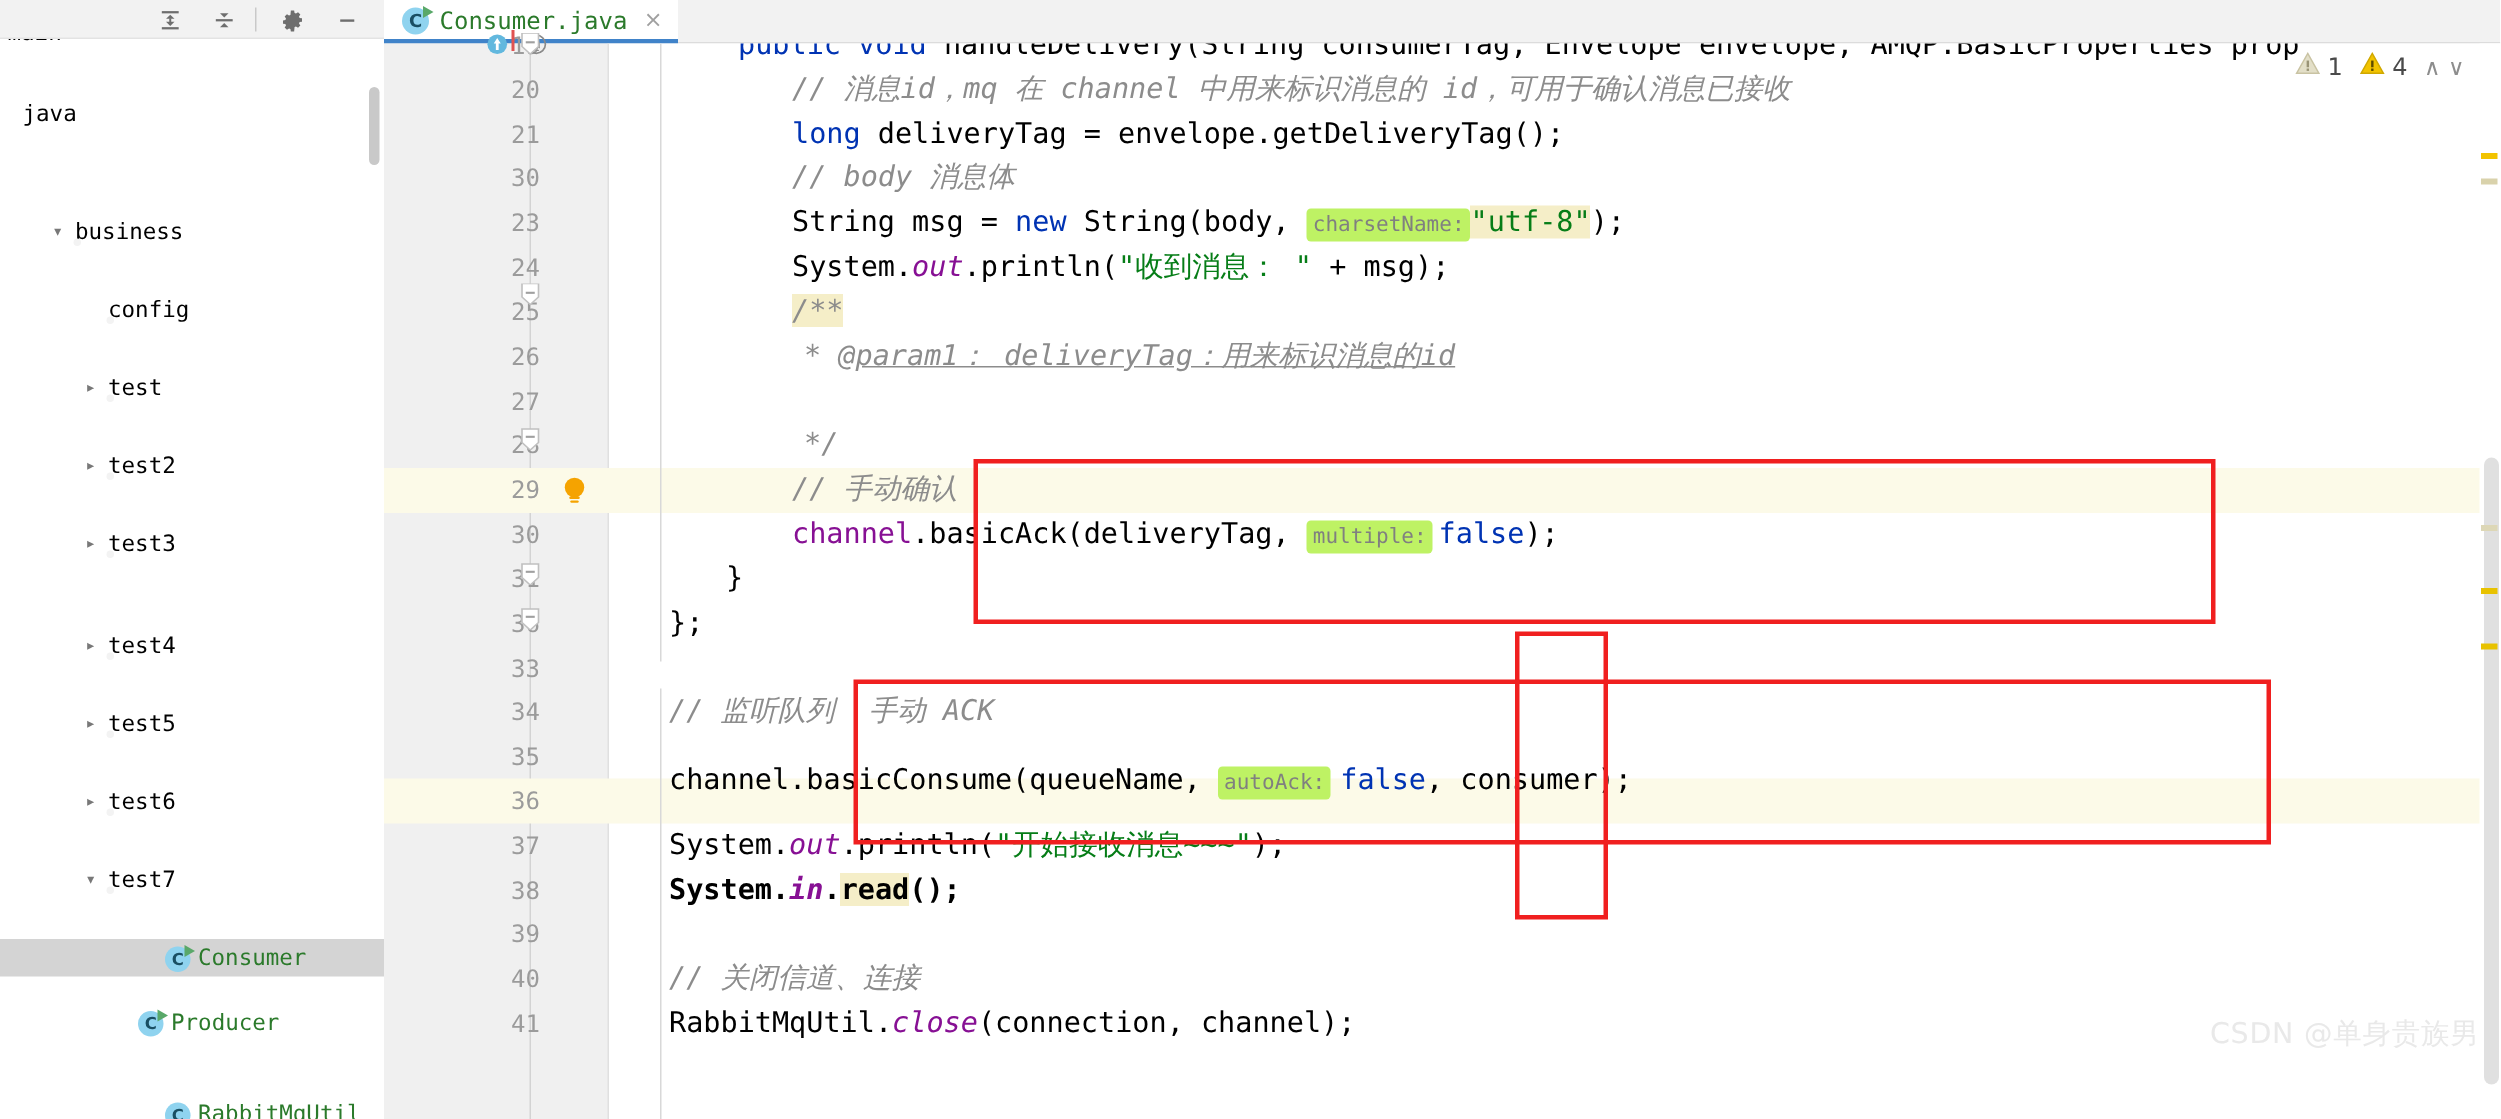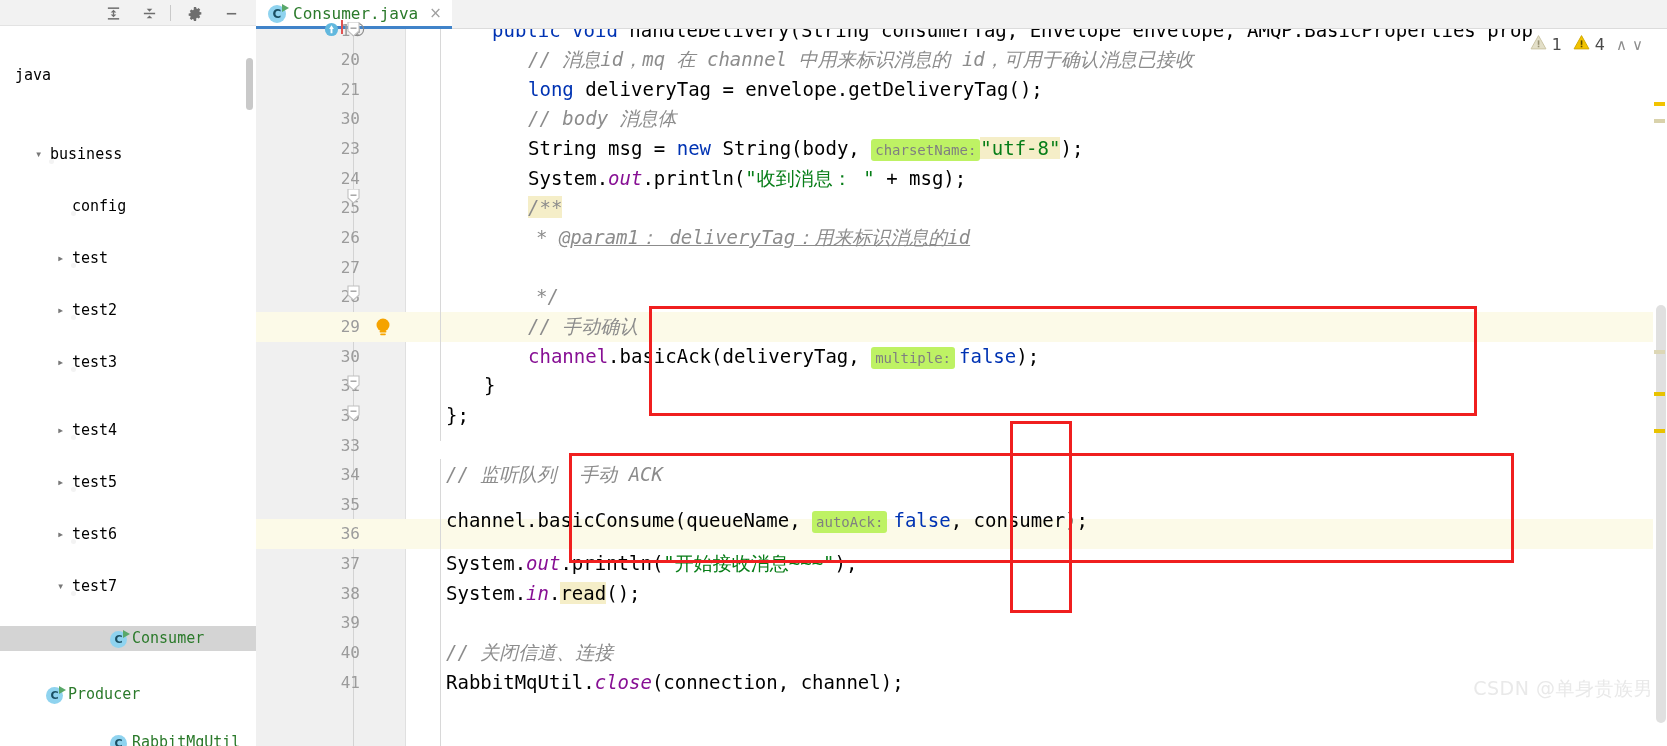--- a/index.html
+++ b/index.html
@@ -325,21 +325,21 @@
       </div>
 
       <div class="tnode" style="top:282px; padding-left:54px;">
         <span class="tw">▾</span><span class="ticon"><span class="folder"></span></span><span class="tlabel">test7</span>
       </div>
 
       <div class="tnode sel" style="top:309px; padding-left:110px;">
         <span class="ticon"><span class="cls run">C</span></span><span class="tlabel green">Consumer</span>
       </div>
 
-      <div class="tnode" style="top:340px; padding-left:46px;">
+      <div class="tnode" style="top:327px; padding-left:92px;">
         <span class="ticon"><span class="cls run">C</span></span><span class="tlabel green">Producer</span>
       </div>
 
       <div class="tnode" style="top:363px; padding-left:110px;">
         <span class="ticon"><span class="cls">C</span></span><span class="tlabel green">RabbitMqUtil</span>
       </div>
 
       <div id="tree-scroll"></div>
     </div>
   </div>
@@ -472,21 +472,21 @@
       <div class="cline" style="top:342px; left:78px;">}</div>
 
       <div class="cline" style="top:372px; left:40px;">};</div>
 
       <div class="cline cmt" style="top:431px; left:40px;">// 监听队列  手动 ACK</div>
 
       <div class="cline" style="top:461px; left:40px;margin-top:16px;"><span>channel.basicConsume(queueName, </span><span class="hint">autoAck:</span><span class="kw" style="padding-left:6px;">false</span><span>, consumer);</span></div>
 
       <div class="cline" style="top:520px; left:40px;"><span>System.</span><span class="fld">out</span><span>.println(</span><span class="str">"开始接收消息~~~"</span><span>);</span></div>
 
-      <div class="cline" style="top:550px; left:40px;"><span>System.</span><span class="fld">in</span><span>.</span><span class="yhl">read</span><span>();</span></div>
+      <div class="cline" style="top:550px; left:40px;font-weight:bold;"><span>System.</span><span class="fld">in</span><span>.</span><span class="yhl">read</span><span>();</span></div>
 
       <div class="cline cmt" style="top:609px; left:40px;">// 关闭信道、连接</div>
 
       <div class="cline" style="top:639px; left:40px;"><span>RabbitMqUtil.</span><span class="fld" style="font-style:italic;">close</span><span>(connection, channel);</span></div>
 
       <div class="redbox" style="left:243px; top:277px; width:828px; height:110px;"></div>
       <div class="redbox" style="left:163px; top:424px; width:945px; height:110px;"></div>
       <div class="redbox" style="left:604px; top:392px; width:62px; height:192px;"></div>
     </div>
 

